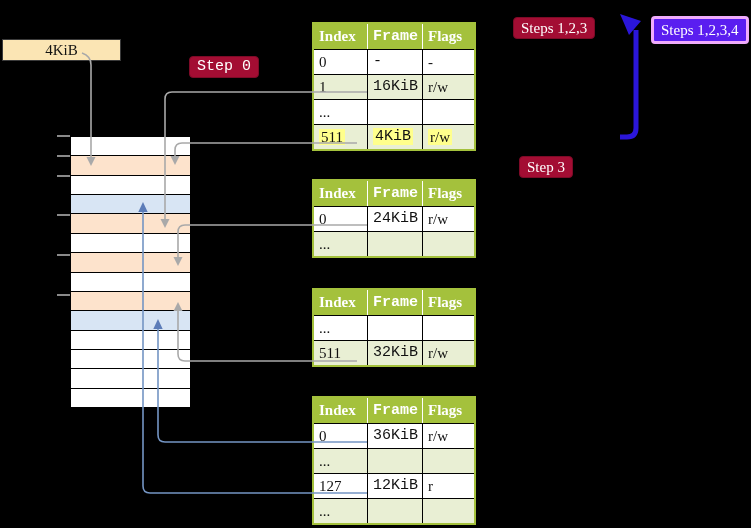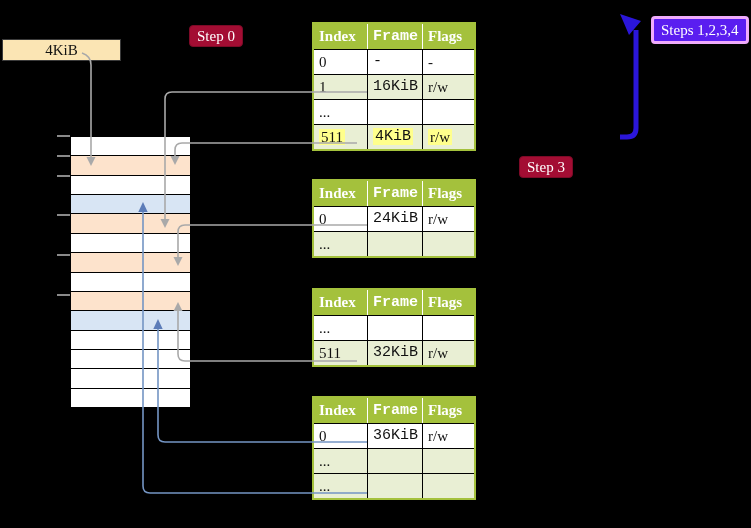--- a/index.html
+++ b/index.html
@@ -51,21 +51,22 @@
   .tick{stroke:#8a8a8a;stroke-width:2;}
   .notch{fill:#000;stroke:none;}
 </style>
 </head>
 <body>
 
 <div class="canvas">
 
   <div class="k4box">4KiB</div>
 
-  <div class="badge red" style="left:189px;top:25px;">Step 0</div>
+  <div class="badge red" style="left:189px;top:56px;font-family:Liberation Mono, monospace;">Step 0</div>
+  <div class="badge red" style="left:513px;top:17px;">Steps 1,2,3</div>
   <div class="badge blue" style="left:651px;top:16px;height:22px;line-height:22px;">Steps 1,2,3,4</div>
   <div class="badge red" style="left:519px;top:156px;">Step 3</div>
 
   <div class="strip">
     <div class="mrow" style="background:#ffffff"></div>
     <div class="mrow" style="background:#fde3cc"></div>
     <div class="mrow" style="background:#ffffff"></div>
     <div class="mrow" style="background:#d8e5f4"></div>
     <div class="mrow" style="background:#fde3cc"></div>
     <div class="mrow" style="background:#ffffff"></div>
@@ -151,20 +152,25 @@
     </div>
     <div class="trow body">
       <div class="cell c1">0</div>
       <div class="cell c2">36KiB</div>
       <div class="cell c3">r/w</div>
     </div>
     <div class="trow body alt">
       <div class="cell c1">...</div>
       <div class="cell c2"></div>
       <div class="cell c3"></div>
+    </div>
+    <div class="trow body">
+      <div class="cell c1">127</div>
+      <div class="cell c2">12KiB</div>
+      <div class="cell c3">r</div>
     </div>
     <div class="trow body alt">
       <div class="cell c1">...</div>
       <div class="cell c2"></div>
       <div class="cell c3"></div>
     </div>
   </div>
 
   <svg class="overlay" width="751" height="528" viewBox="0 0 751 528">
 

